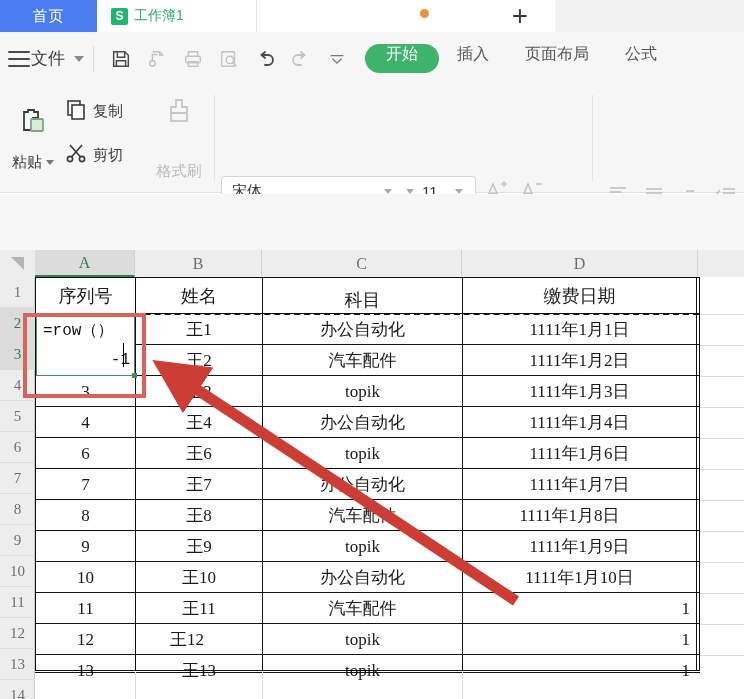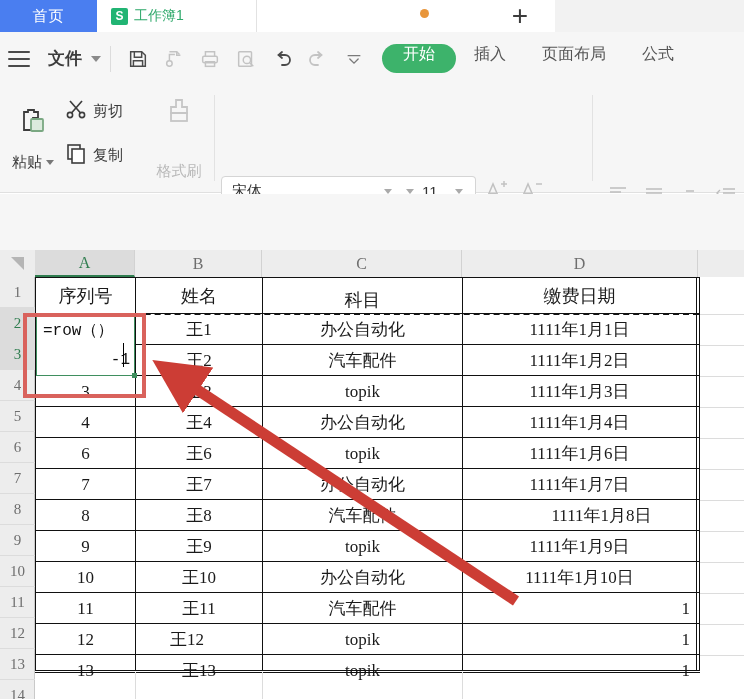--- a/index.html
+++ b/index.html
@@ -55,21 +55,21 @@
   .menubar {
     position: absolute; left: 0; top: 32px; width: 744px; height: 53px;
     background: #f6f6f6;
     display: flex; align-items: center;
   }
   .hamburger {
     margin-left: 8px; width: 22px; height: 16px;
     display: flex; flex-direction: column; justify-content: space-between;
   }
   .hamburger i { display: block; height: 2px; background: #4a4a4a; border-radius: 1px; }
-  .file-label { margin-left: 18px; font-size: 17px; color: #3c3c3c; font-weight: bold; }
+  .file-label { margin-left: 1px; font-size: 17px; color: #3c3c3c; }
   .caret-sm {
     margin-left: 9px; width: 0; height: 0;
     border-left: 5px solid transparent; border-right: 5px solid transparent;
     border-top: 6px solid #8a8a8a;
   }
   .vsep { width: 1px; height: 26px; background: #dcdcdc; margin: 0 9px; }
   .qicon { width: 36px; height: 34px; display: flex; align-items: center; justify-content: center; }
   .qicon svg { display: block; }
   .menutabs { display: flex; align-items: center; margin-left: 10px; gap: 0; }
   .mtab {
@@ -356,36 +356,36 @@
       <span class="lbl">
         <span>粘贴</span>
           <span class="tri-dn"></span>
       </span>
     </div>
 
     <div class="rb-col2">
       <div class="rb-item">
         <span>
           <svg width="24" height="24" viewBox="0 0 24 24" fill="none" stroke="#3c3c3c" stroke-width="1.6">
+            <rect x="4" y="4" width="12" height="14"></rect>
+              <rect x="8" y="8" width="12" height="14" fill="#fff"></rect>
+          </svg>
+        </span>
+        <span class="lbl">复制</span>
+      </div>
+      <div class="rb-item">
+        <span>
+          <svg width="24" height="24" viewBox="0 0 24 24" fill="none" stroke="#3c3c3c" stroke-width="1.6">
             <circle cx="6" cy="18" r="2.6"></circle>
               <circle cx="18" cy="18" r="2.6"></circle>
               <path d="M7.5 16L18 4"></path>
               <path d="M16.5 16L6 4"></path>
           </svg>
         </span>
         <span class="lbl">剪切</span>
-      </div>
-      <div class="rb-item">
-        <span>
-          <svg width="24" height="24" viewBox="0 0 24 24" fill="none" stroke="#3c3c3c" stroke-width="1.6">
-            <rect x="4" y="4" width="12" height="14"></rect>
-              <rect x="8" y="8" width="12" height="14" fill="#fff"></rect>
-          </svg>
-        </span>
-        <span class="lbl">复制</span>
       </div>
     </div>
 
     <div class="rb-brush">
       <span>
         <svg width="34" height="40" viewBox="0 0 34 40" fill="none" stroke="#c6c6c6" stroke-width="1.8">
           <path d="M14 4h6v7h5v6H9v-6h5z"></path>
             <rect x="9" y="17" width="16" height="8"></rect>
         </svg>
       </span>
@@ -607,21 +607,21 @@
         <div class="cell" style="left: 136px; top: 188px; width: 126px; height: 31px;">王6</div>
         <div class="cell" style="left: 263px; top: 188px; width: 199px; height: 31px;">topik</div>
         <div class="cell" style="left: 463px; top: 188px; width: 233px; height: 31px;">1111年1月6日</div>
         <div class="cell" style="left: 36px; top: 219px; width: 99px; height: 31px;">7</div>
         <div class="cell" style="left: 136px; top: 219px; width: 126px; height: 31px;">王7</div>
         <div class="cell" style="left: 263px; top: 219px; width: 199px; height: 31px;">办公自动化</div>
         <div class="cell" style="left: 463px; top: 219px; width: 233px; height: 31px;">1111年1月7日</div>
         <div class="cell" style="left: 36px; top: 250px; width: 99px; height: 31px;">8</div>
         <div class="cell" style="left: 136px; top: 250px; width: 126px; height: 31px;">王8</div>
         <div class="cell" style="left: 263px; top: 250px; width: 199px; height: 31px;">汽车配件</div>
-        <div class="cell" style="left: 485px; top: 250px; width: 233px; height: 31px;">1111年1月8日</div>
+        <div class="cell" style="left: 453px; top: 250px; width: 233px; height: 31px;">1111年1月8日</div>
         <div class="cell" style="left: 36px; top: 281px; width: 99px; height: 31px;">9</div>
         <div class="cell" style="left: 136px; top: 281px; width: 126px; height: 31px;">王9</div>
         <div class="cell" style="left: 263px; top: 281px; width: 199px; height: 31px;">topik</div>
         <div class="cell" style="left: 463px; top: 281px; width: 233px; height: 31px;">1111年1月9日</div>
         <div class="cell" style="left: 36px; top: 312px; width: 99px; height: 31px;">10</div>
         <div class="cell" style="left: 136px; top: 312px; width: 126px; height: 31px;">王10</div>
         <div class="cell" style="left: 263px; top: 312px; width: 199px; height: 31px;">办公自动化</div>
         <div class="cell" style="left: 463px; top: 312px; width: 233px; height: 31px;">1111年1月10日</div>
         <div class="cell" style="left: 36px; top: 343px; width: 99px; height: 31px;">11</div>
         <div class="cell" style="left: 136px; top: 343px; width: 126px; height: 31px;">王11</div>

